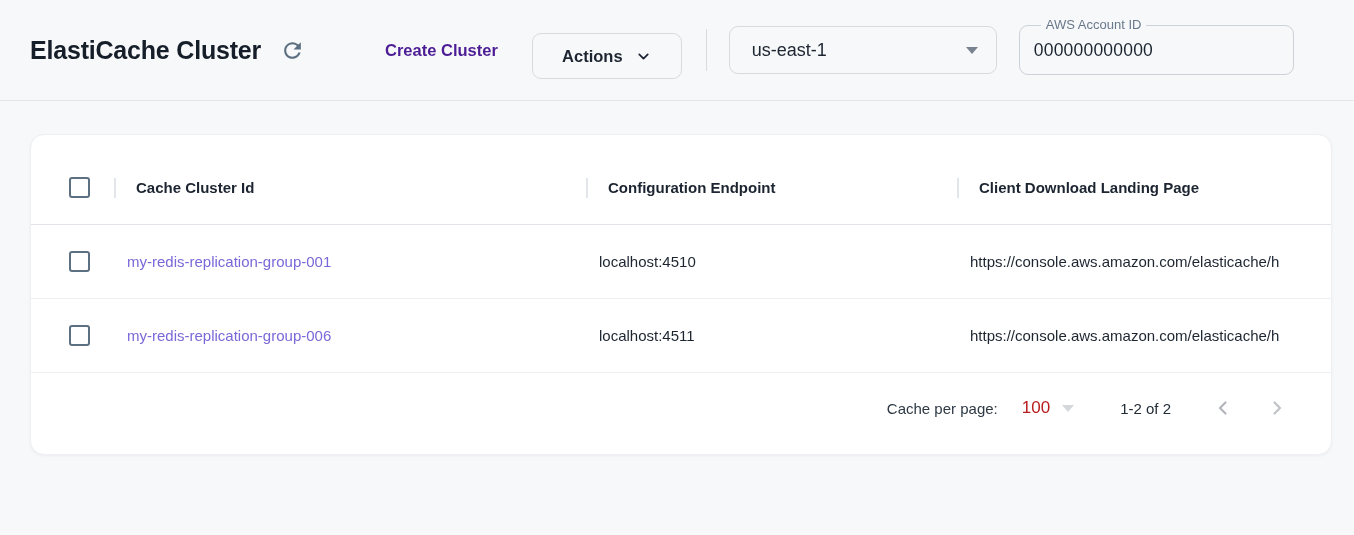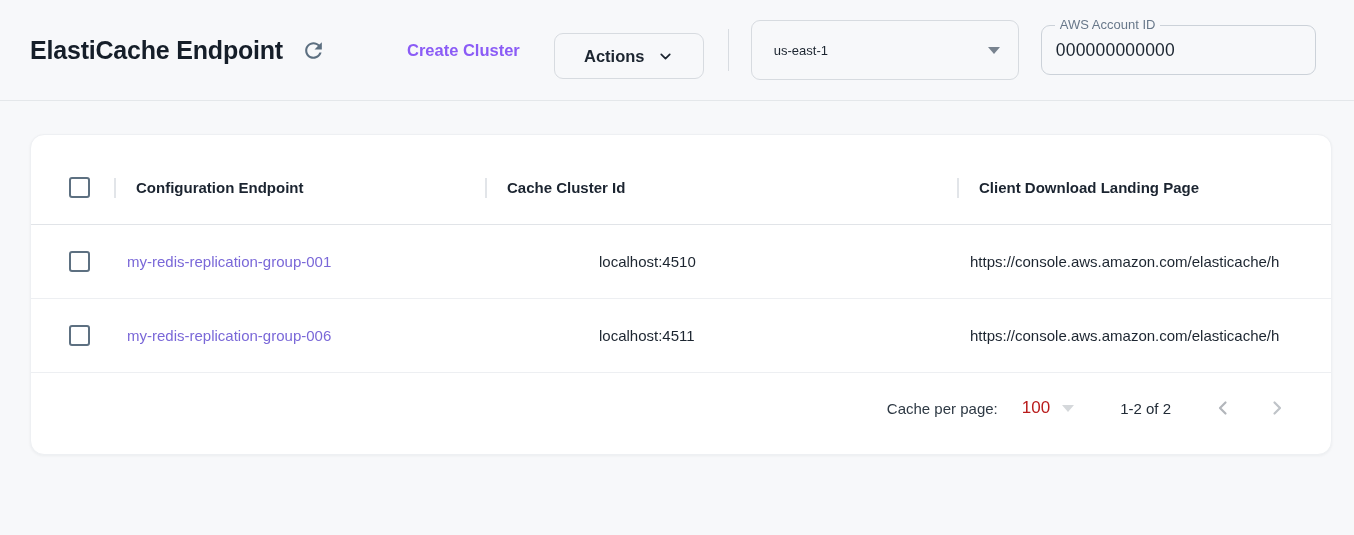--- a/index.html
+++ b/index.html
@@ -32,21 +32,21 @@
     width: 30px; height: 30px;
     border: none; background: transparent;
     display: flex; align-items: center; justify-content: center;
     cursor: pointer; flex: 0 0 auto;
   }
   .text-btn {
     margin-left: 78px;
     border: none; background: transparent;
     font-family: "Liberation Sans", sans-serif;
     font-size: 16.5px; font-weight: 700;
-    color: #8b5cf6;
+    color: #4c1d95;
     cursor: pointer;
     white-space: nowrap;
   }
   .actions-btn {
     margin-left: 34px;
     width: 150px; height: 46px;
     background: #ffffff00;
     border: 1px solid #d7dbe0;
     border-radius: 9px;
     display: flex; align-items: center; justify-content: center;
@@ -57,26 +57,26 @@
     margin-top: 12px;
   }
   .vdivider {
     width: 1px; height: 42px;
     background: #d8dce1;
     margin-left: 24px;
     flex: 0 0 auto;
   }
   .region-select {
     margin-left: 22px;
-    width: 268px; height: 60px;
+    width: 268px; height: 48px;
     border: 1px solid #d7dbe0;
     border-radius: 9px;
     display: flex; align-items: center;
     padding: 0 18px 0 22px;
-    font-size: 13px; color: #1c2530;
+    font-size: 18px; color: #1c2530;
     cursor: pointer;
     justify-content: space-between;
     background: transparent;
     gap: 40px;
   }
   .caret-down {
     width: 0; height: 0;
     border-left: 6px solid transparent;
     border-right: 6px solid transparent;
     border-top: 7px solid #78838f;
@@ -85,21 +85,21 @@
     margin-left: 22px;
     position: relative;
     width: 275px; height: 50px;
     border: 1px solid #ccd2d9;
     border-radius: 9px;
     display: flex; align-items: center;
     padding: 0 14px;
   }
   .account-label {
     position: absolute;
-    top: -9px; left: 13px;
+    top: -9px; left: 21px;
     background: #f7f8fa;
     padding: 0 5px;
     font-size: 13px;
     color: #68788a;
     white-space: nowrap;
   }
   .account-input {
     width: 100%;
     border: none; outline: none; background: transparent;
     font-family: "Liberation Sans", sans-serif;
@@ -191,21 +191,21 @@
     width: 40px; height: 40px;
     border: none; background: transparent;
     display: flex; align-items: center; justify-content: center;
     cursor: default;
   }
 </style>
 </head>
 <body>
 
 <div class="topbar">
-  <div class="page-title">ElastiCache Endpoint</div>
+  <div class="page-title">ElastiCache Cluster</div>
 
   <button class="refresh-btn">
     <span style="display:flex;">
       <svg width="25" height="25" viewBox="0 0 24 24">
         <path fill="#5c6f80" d="M17.65 6.35C16.2 4.9 14.21 4 12 4c-4.42 0-7.99 3.58-8 8s3.57 8 8 8c3.73 0 6.84-2.55 7.73-6h-2.08c-.82 2.33-3.04 4-5.65 4-3.31 0-6-2.69-6-6s2.69-6 6-6c1.66 0 3.14.69 4.22 1.78L13 11h7V4l-2.35 2.35z"></path>
       </svg>
     </span>
   </button>
 
   <button class="text-btn">Create Cluster</button>
@@ -231,27 +231,27 @@
     <input class="account-input" value="000000000000" style="">
   </div>
 </div>
 
 <div class="card">
 
   <div class="thead">
     <div class="col-check">
       <span class="checkbox"></span>
     </div>
+    <div class="hcell col1">
+      <span class="colsep"></span>
+      <span>Cache Cluster Id</span>
+    </div>
     <div class="hcell col2">
       <span class="colsep"></span>
       <span>Configuration Endpoint</span>
-    </div>
-    <div class="hcell col1">
-      <span class="colsep"></span>
-      <span>Cache Cluster Id</span>
     </div>
     <div class="hcell col3">
       <span class="colsep"></span>
       <span>Client Download Landing Page</span>
     </div>
   </div>
 
   <div class="trow">
     <div class="col-check">
       <span class="checkbox"></span>

